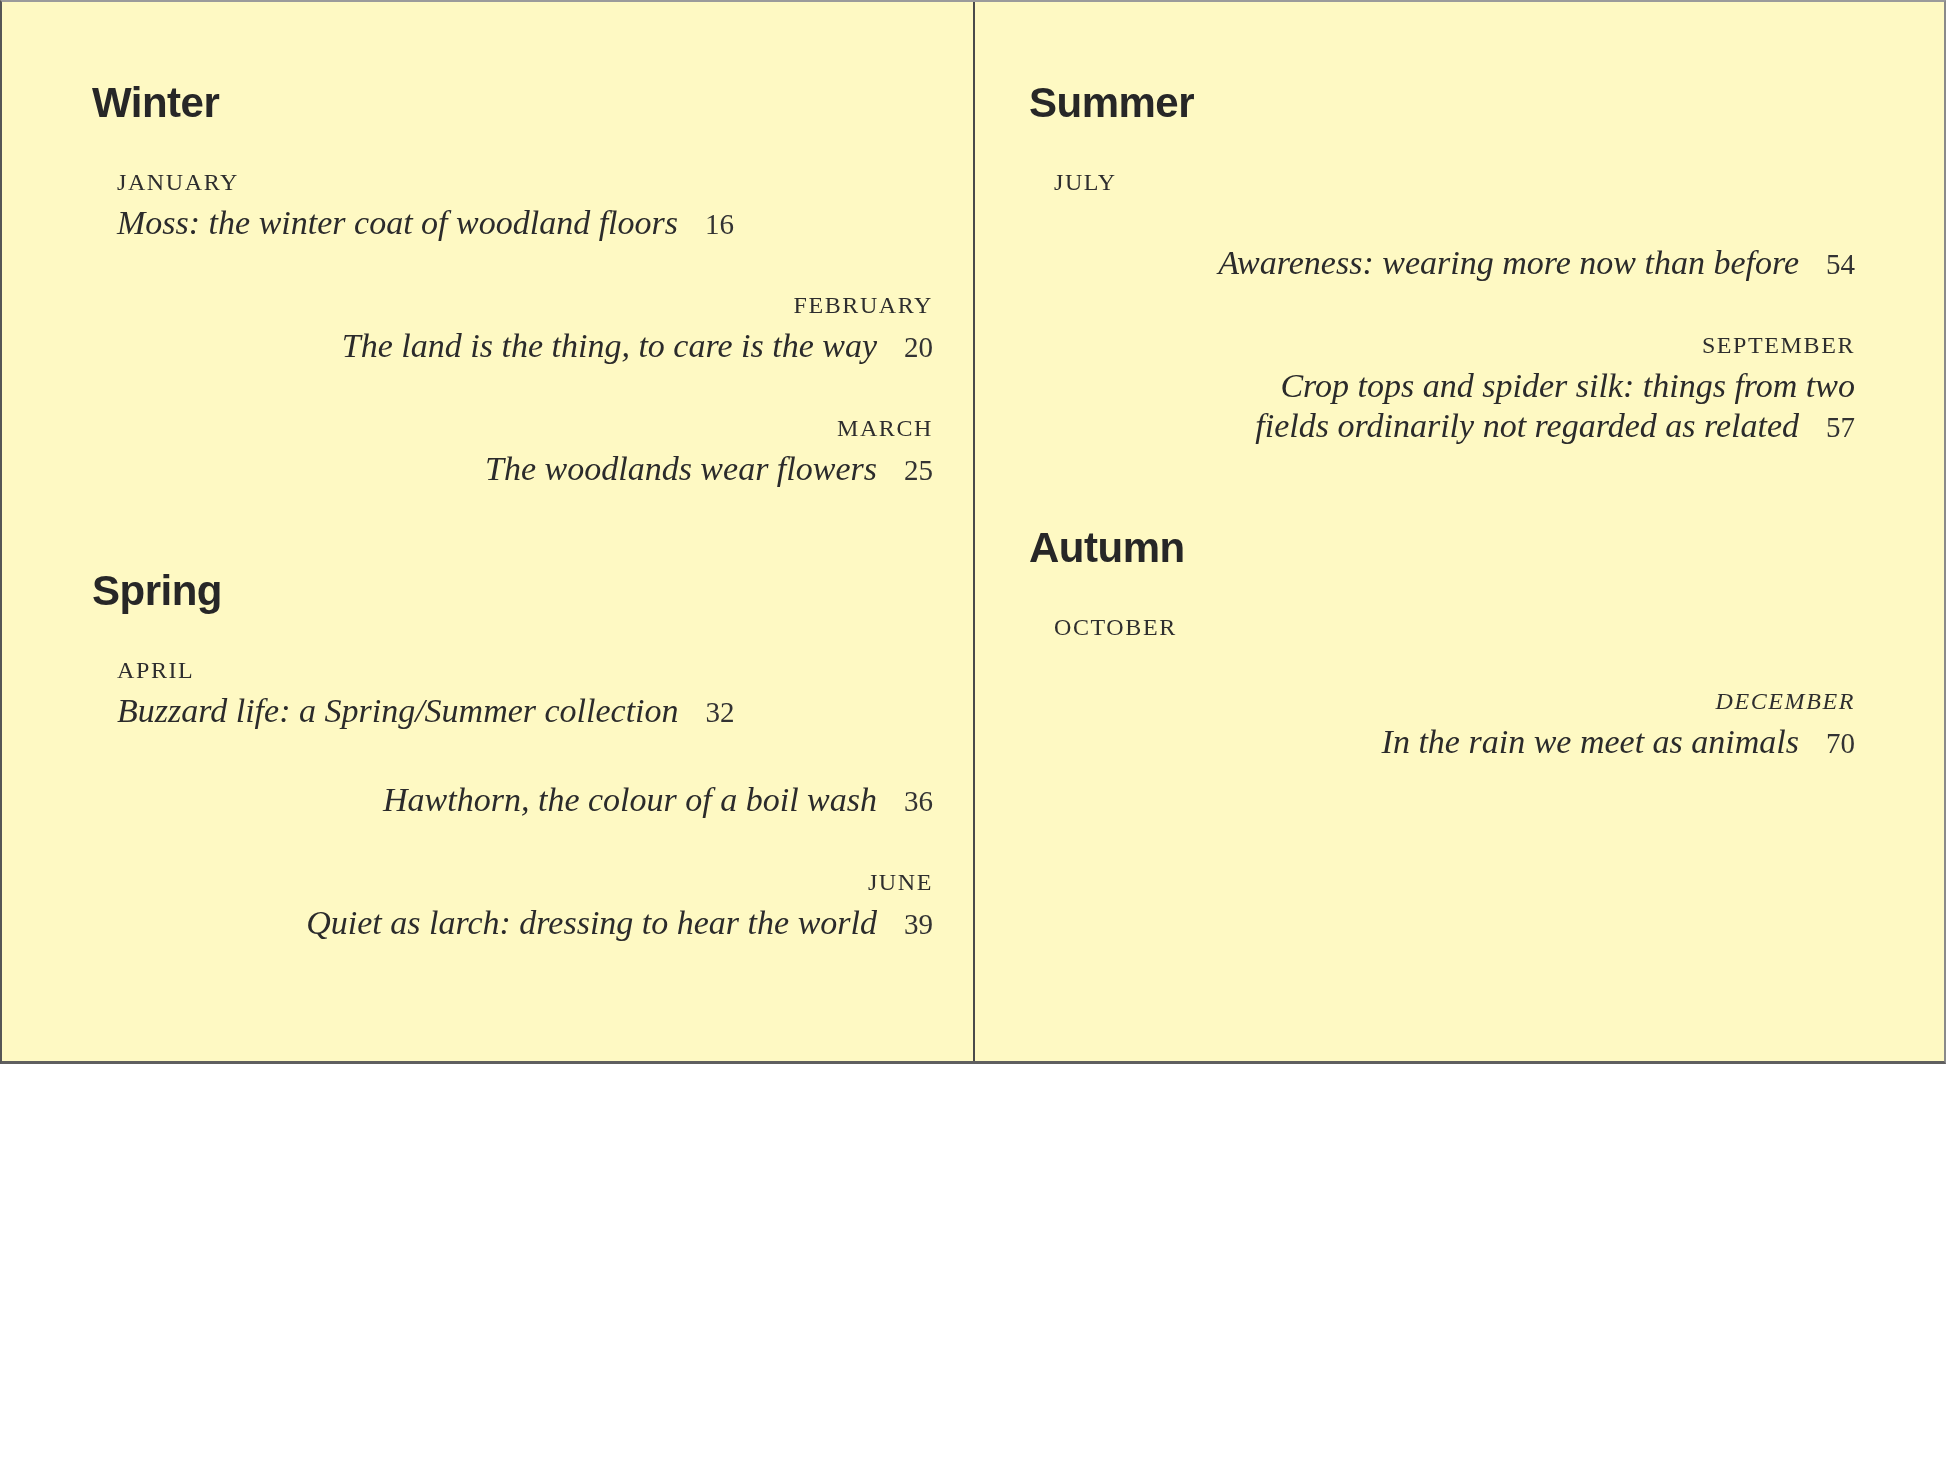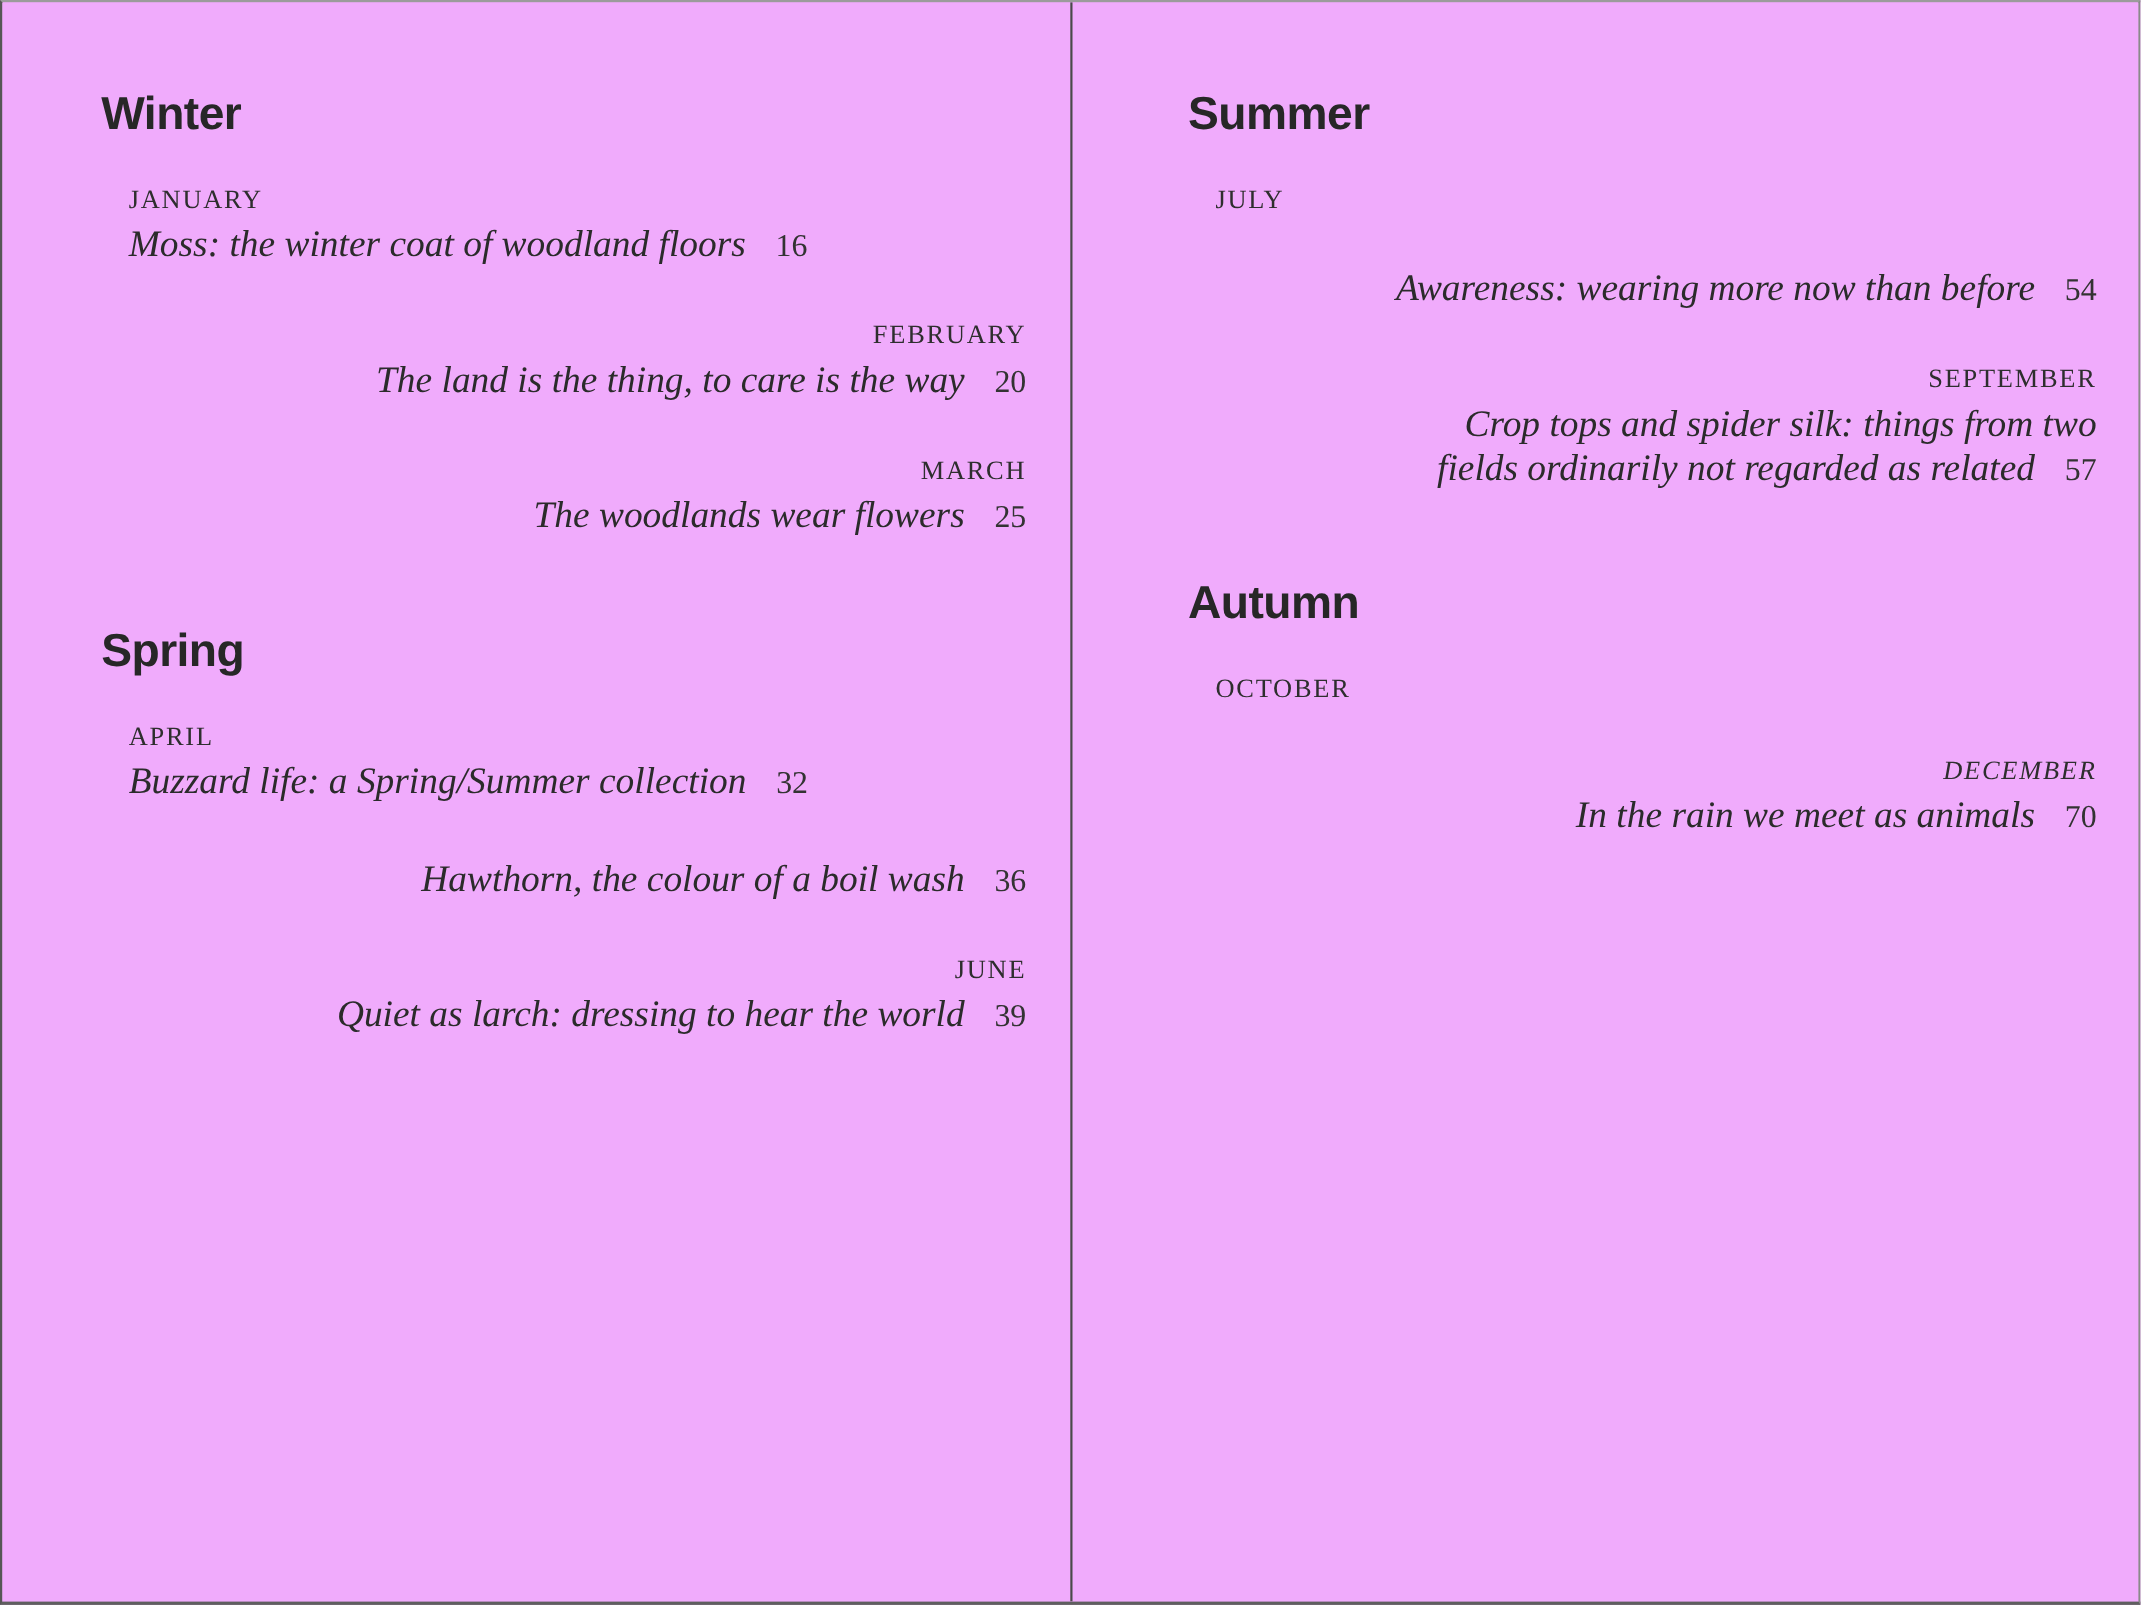--- a/index.html
+++ b/index.html
@@ -4,23 +4,23 @@
 <style>
   html, body {
     margin: 0;
     padding: 0;
     background: #ffffff;
     font-family: "Liberation Serif", serif;
   }
   .spread {
     position: relative;
     width: 1946px;
-    height: 1459px;
+    height: 1064px;
     box-sizing: border-box;
-    background: #f0abfc;
+    background: #fef9c3;
     border-top: 2px solid #9b9b9b;
     border-right: 2px solid #8a8a8a;
     border-bottom: 3px solid #5f5f5f;
     border-left: 2px solid #565656;
     overflow: hidden;
   }
   .divider {
     position: absolute;
     left: 971px;
     top: 0;
@@ -35,21 +35,21 @@
     box-sizing: border-box;
     padding-top: 80px;
   }
   .page.left {
     left: 0;
     width: 971px;
     padding-left: 90px;
     padding-right: 40px;
   }
   .page.right {
-    left: 973px;
+    left: 922px;
     width: 971px;
     padding-left: 105px;
     padding-right: 40px;
   }
   .season {
     margin: 0;
   }
   .season + .season {
     margin-top: 80px;
   }

